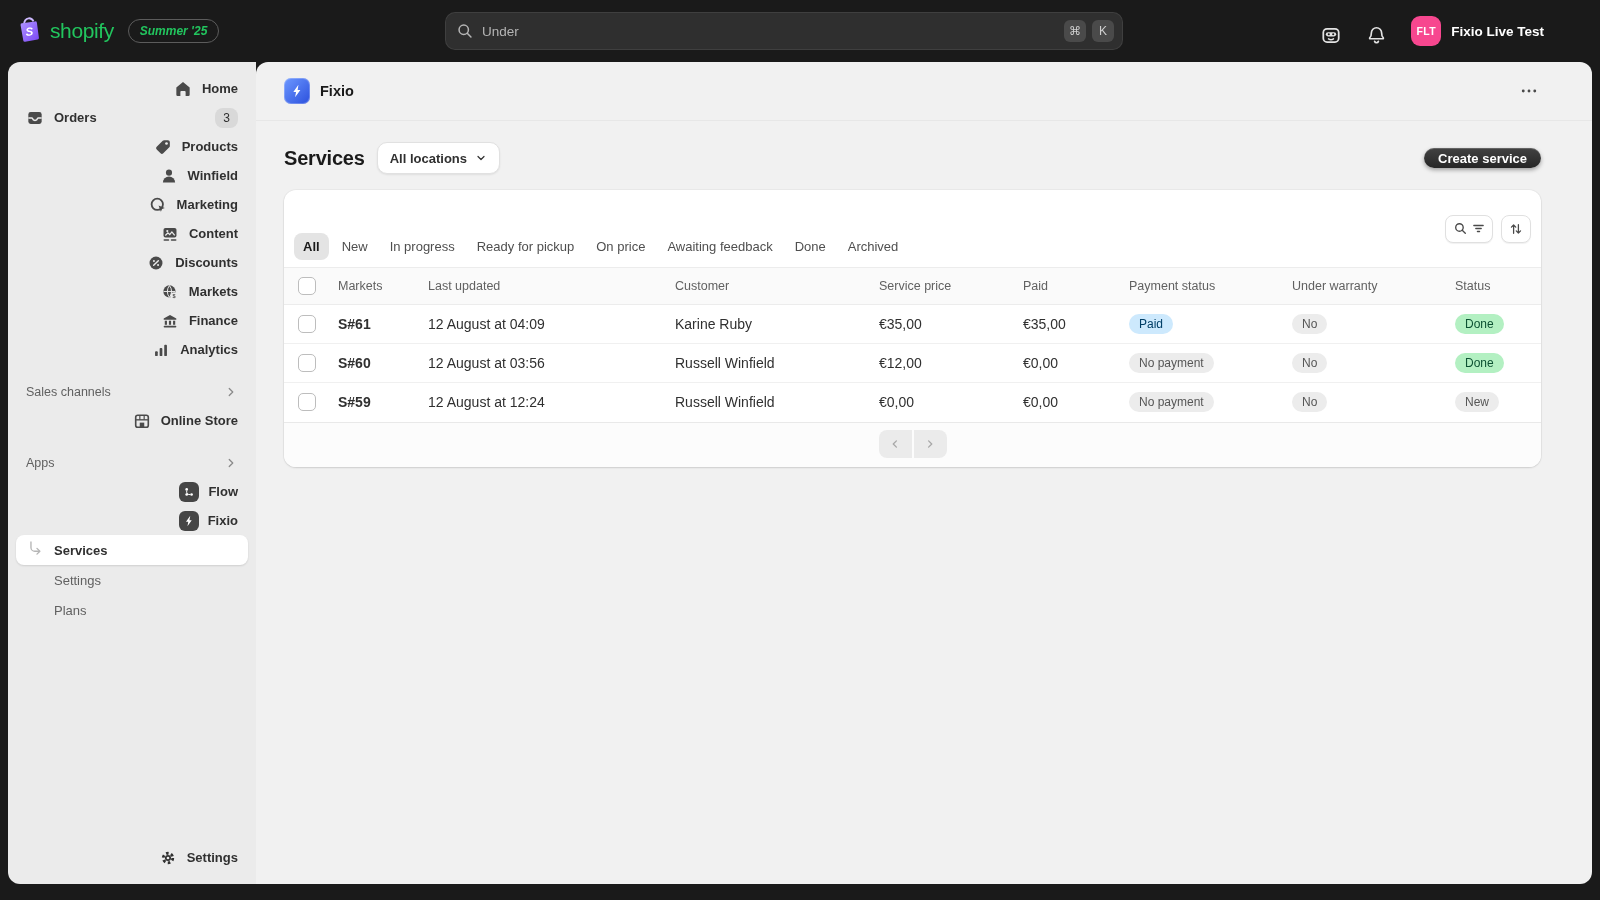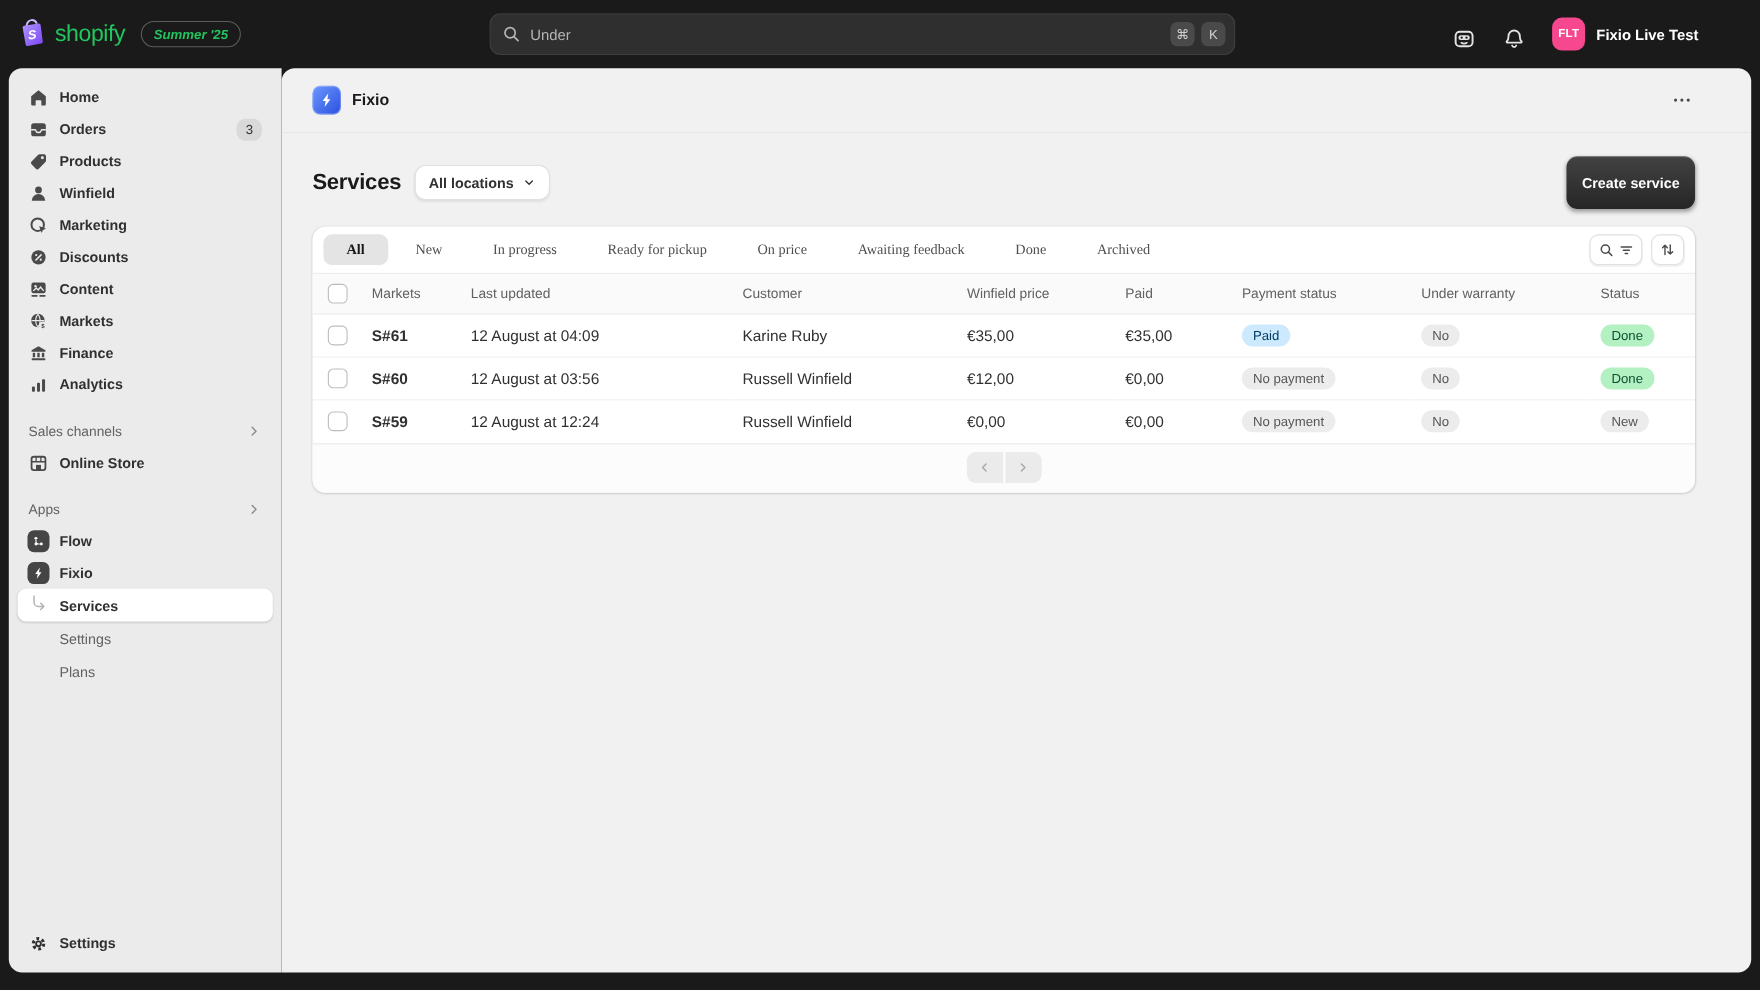--- a/index.html
+++ b/index.html
@@ -47,21 +47,21 @@
   
   .frame { position: absolute; top: 62px; left: 8px; right: 8px; bottom: 16px; display: flex; }
 
   
   .sidebar {
     width: 248px; background: #ebebeb; border-radius: 12px 0 0 12px;
     display: flex; flex-direction: column; padding: 12px 8px;
   }
   .nav-item {
     height: 29px; display: flex; align-items: center; gap: 10px; padding: 0 10px;
-    border-radius: 8px; font-size: 13px; font-weight: 700; color: #303030; cursor: pointer;
+    border-radius: 8px; font-size: 13px; font-weight: 700; color: #303030; cursor: pointer; justify-content: flex-end;
   }
   .nav-icon { width: 18px; height: 18px; display: flex; flex: none; }
   .nav-badge {
     margin-left: auto; background: #d9d9d9; border-radius: 8px; padding: 3px 8px;
     font-size: 12px; font-weight: 400; color: #303030;
   }
   .section-row {
     display: flex; align-items: center; justify-content: space-between;
     height: 28px; padding: 0 10px; margin-top: 14px;
     color: #616161; font-size: 12.5px; font-weight: 400; cursor: pointer;
@@ -98,35 +98,35 @@
 
   .page-head { display: flex; align-items: center; gap: 12px; padding: 21px 51px 16px 28px; }
   .page-title { font-size: 20px; font-weight: 700; color: #1a1a1a; letter-spacing: -0.2px; }
   .loc-btn {
     height: 32px; background: #fff; border: 1px solid #e1e1e1; border-radius: 10px;
     padding: 0 12px; display: flex; align-items: center; gap: 8px;
     font-size: 13px; font-weight: 700; color: #303030; cursor: pointer;
     box-shadow: 0 1px 2px rgba(0,0,0,0.08); font-family: inherit;
   }
   .create-btn {
-    margin-left: auto; height: 48px; padding: 0 14px; border-radius: 10px; border: none;
+    margin-left: auto; height: 20px; padding: 0 14px; border-radius: 10px; border: none;
     background: linear-gradient(180deg, #424242, #262626); color: #fff;
     font-size: 13px; font-weight: 700; cursor: pointer; font-family: inherit;
     box-shadow: 0 2px 4px rgba(0,0,0,0.35), inset 0 1px 0 rgba(255,255,255,0.18);
   }
 
   
   .card {
     margin: 0 51px 0 28px; background: #fff; border-radius: 12px; overflow: hidden;
     box-shadow: 0 1px 2px rgba(0,0,0,0.12), 0 0 0 1px rgba(0,0,0,0.03);
   }
   .tabs-row { display: flex; align-items: center; padding: 7px 10px; gap: 4px; }
   .tab {
-    padding: 6px 21px; border-radius: 8px; border: none; background: none;
-    font-size: 13px; font-weight: 400; color: #4f4f4f; cursor: pointer; font-family: Liberation Serif, serif;
+    padding: 6px 9px; border-radius: 8px; border: none; background: none;
+    font-size: 13px; font-weight: 400; color: #4f4f4f; cursor: pointer; font-family: Liberation Sans, sans-serif; margin-top: 36px;
   }
   .tab.selected { background: #e4e4e4; color: #1a1a1a; font-weight: 700; }
   .tab-actions { margin-left: auto; display: flex; gap: 8px; }
   .icon-btn {
     height: 28px; border: 1px solid #e0e0e0; background: #fff; border-radius: 8px;
     display: flex; align-items: center; justify-content: center; gap: 3px;
     color: #4a4a4a; cursor: pointer; box-shadow: 0 1px 1px rgba(0,0,0,0.06); padding: 0 5px;
   }
   .icon-btn.wide { width: 48px; }
   .icon-btn.square { width: 30px; }
@@ -278,40 +278,40 @@
           <circle cx="9.2" cy="9.2" r="6.3" stroke="#4a4a4a" stroke-width="2" fill="none"></circle>
           <path d="M10.6 10.6 l7 2.6 -3.1 1.3 -1.3 3.1 Z" fill="#4a4a4a"></path>
         </svg>
       </span>
       <span class="nav-label">Marketing</span>
     </div>
 
     <div class="nav-item">
       <span class="nav-icon">
         <svg width="18" height="18" viewBox="0 0 20 20">
-          <circle cx="10" cy="10" r="7.2" fill="#4a4a4a"></circle>
-          <path d="M7.4 12.6 L12.6 7.4" stroke="#ebebeb" stroke-width="1.6" stroke-linecap="round"></path>
-          <circle cx="7.7" cy="7.7" r="1.1" fill="#ebebeb"></circle>
-          <circle cx="12.3" cy="12.3" r="1.1" fill="#ebebeb"></circle>
-        </svg>
-      </span>
-      <span class="nav-label">Discounts</span>
-    </div>
-
-    <div class="nav-item">
-      <span class="nav-icon">
-        <svg width="18" height="18" viewBox="0 0 20 20">
           <rect x="2.8" y="3.2" width="14.4" height="10.8" rx="2.2" fill="#4a4a4a"></rect>
           <circle cx="7" cy="6.8" r="1.2" fill="#ebebeb"></circle>
           <path d="M4.8 11.6 l2.9-2.9 2 2 2.4-3 3.1 3.9" stroke="#ebebeb" stroke-width="1.4" fill="none"></path>
           <rect x="2.8" y="15.7" width="6.4" height="1.7" rx="0.85" fill="#4a4a4a"></rect>
           <rect x="10.8" y="15.7" width="6.4" height="1.7" rx="0.85" fill="#4a4a4a"></rect>
         </svg>
       </span>
       <span class="nav-label">Content</span>
+    </div>
+
+    <div class="nav-item">
+      <span class="nav-icon">
+        <svg width="18" height="18" viewBox="0 0 20 20">
+          <circle cx="10" cy="10" r="7.2" fill="#4a4a4a"></circle>
+          <path d="M7.4 12.6 L12.6 7.4" stroke="#ebebeb" stroke-width="1.6" stroke-linecap="round"></path>
+          <circle cx="7.7" cy="7.7" r="1.1" fill="#ebebeb"></circle>
+          <circle cx="12.3" cy="12.3" r="1.1" fill="#ebebeb"></circle>
+        </svg>
+      </span>
+      <span class="nav-label">Discounts</span>
     </div>
 
     <div class="nav-item">
       <span class="nav-icon">
         <svg width="18" height="18" viewBox="0 0 20 20">
           <circle cx="9.4" cy="9.4" r="6.8" fill="#4a4a4a"></circle>
           <path d="M9.4 2.8 a10.5 10.5 0 0 0 0 13.2 M9.4 2.8 a10.5 10.5 0 0 1 0 13.2 M2.8 9.4 h13.2" stroke="#ebebeb" stroke-width="1.1" fill="none"></path>
           <circle cx="14.6" cy="14.4" r="4.2" fill="#ebebeb"></circle>
           <text x="14.6" y="16.4" text-anchor="middle" font-size="6.2" font-weight="bold" fill="#4a4a4a">$</text>
         </svg>
@@ -512,21 +512,21 @@
             <col style="width:163px">
             <col style="width:163px">
             <col>
         </colgroup>
         <thead>
           <tr>
             <th class="cb-col"><span class="checkbox"></span></th>
             <th>Markets</th>
             <th>Last updated</th>
             <th>Customer</th>
-            <th>Winfield price</th>
+            <th>Service price</th>
             <th>Paid</th>
             <th>Payment status</th>
             <th>Under warranty</th>
             <th>Status</th>
           </tr>
         </thead>
         <tbody>
           <tr>
             <td class="cb-col"><span class="checkbox"></span></td>
             <td><span class="cell-strong">S#61</span></td>

